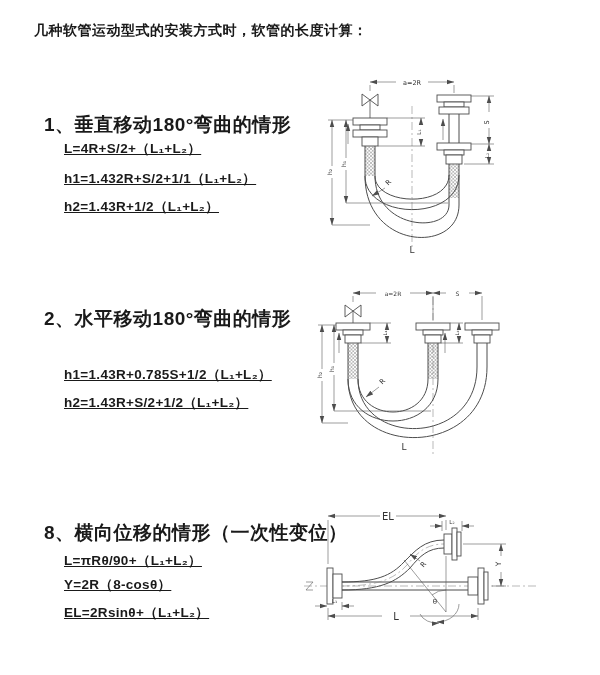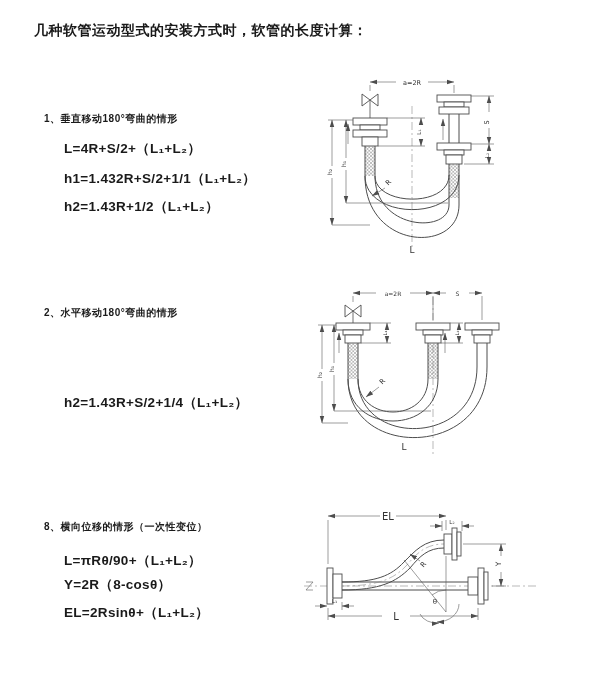--- a/index.html
+++ b/index.html
@@ -1,21 +1,21 @@
 <!DOCTYPE html>
 <html><head>
 <meta charset="utf-8">
 <style>
   html,body{margin:0;padding:0;background:#ffffff;}
   body{width:600px;height:675px;position:relative;overflow:hidden;
        font-family:"Liberation Sans","DejaVu Sans",sans-serif;color:#1a1a1a;}
   .stage{position:absolute;left:0;top:0;width:600px;height:546px;background:#ffffff;}
   .title{position:absolute;left:34px;top:22px;font-size:14px;font-weight:700;letter-spacing:.5px;white-space:nowrap;}
-  .hd{position:absolute;left:44px;font-size:10px;font-weight:700;letter-spacing:.5px;white-space:nowrap;}
-  .fm{position:absolute;left:64px;font-size:13.5px;font-weight:700;letter-spacing:.3px;white-space:nowrap;}
+  .hd{position:absolute;left:44px;font-size:19px;font-weight:700;letter-spacing:.5px;white-space:nowrap;}
+  .fm{position:absolute;left:64px;font-size:13.5px;font-weight:700;letter-spacing:.3px;white-space:nowrap;text-decoration:underline;}
   .fig{position:absolute;}
   .fig line,.fig path{stroke:#4d4d4d;fill:none;stroke-width:1;}
   .fig .dl{stroke:#5a5a5a;stroke-width:.6;}
   .fig .cl{stroke:#8c8c8c;stroke-width:.6;stroke-dasharray:8 3 2 3;}
   .fig rect{fill:#ffffff;stroke:#4d4d4d;stroke-width:.9;}
   .fig polygon{fill:#ffffff;stroke:#4d4d4d;stroke-width:.9;}
   .fig text{fill:#333333;font-family:"DejaVu Sans",sans-serif;}
 </style>
 </head>
 <body>
@@ -23,21 +23,22 @@
 <div class="stage">
 
   <div class="title">几种软管运动型式的安装方式时，软管的长度计算：</div>
 
   <div class="hd" style="top:112px">1、垂直移动180°弯曲的情形</div>
   <div class="fm" style="top:140px">L=4R+S/2+（L₁+L₂）</div>
   <div class="fm" style="top:170px">h1=1.432R+S/2+1/1（L₁+L₂）</div>
   <div class="fm" style="top:198px">h2=1.43R+1/2（L₁+L₂）</div>
 
   <div class="hd" style="top:306px">2、水平移动180°弯曲的情形</div>
-  <div class="fm" style="top:394px">h2=1.43R+S/2+1/4（L₁+L₂）</div>
+  <div class="fm" style="top:366px">h1=1.43R+0.785S+1/2（L₁+L₂）</div>
+  <div class="fm" style="top:394px">h2=1.43R+S/2+1/2（L₁+L₂）</div>
 
   <div class="hd" style="top:520px">8、横向位移的情形（一次性变位）</div>
   <div class="fm" style="top:552px">L=πRθ/90+（L₁+L₂）</div>
   <div class="fm" style="top:576px">Y=2R（8-cosθ）</div>
   <div class="fm" style="top:604px">EL=2Rsinθ+（L₁+L₂）</div>
 
   <svg class="fig" style="left:308px;top:72px" width="282" height="192" viewBox="0 0 282 192">
     <defs>
       <marker id="ah1" markerWidth="8" markerHeight="6" refX="7.3" refY="3" orient="auto" markerUnits="userSpaceOnUse">
         <path d="M0,0.7 L7.5,3 L0,5.3 Z" style="fill:#4d4d4d;stroke:none"></path>

